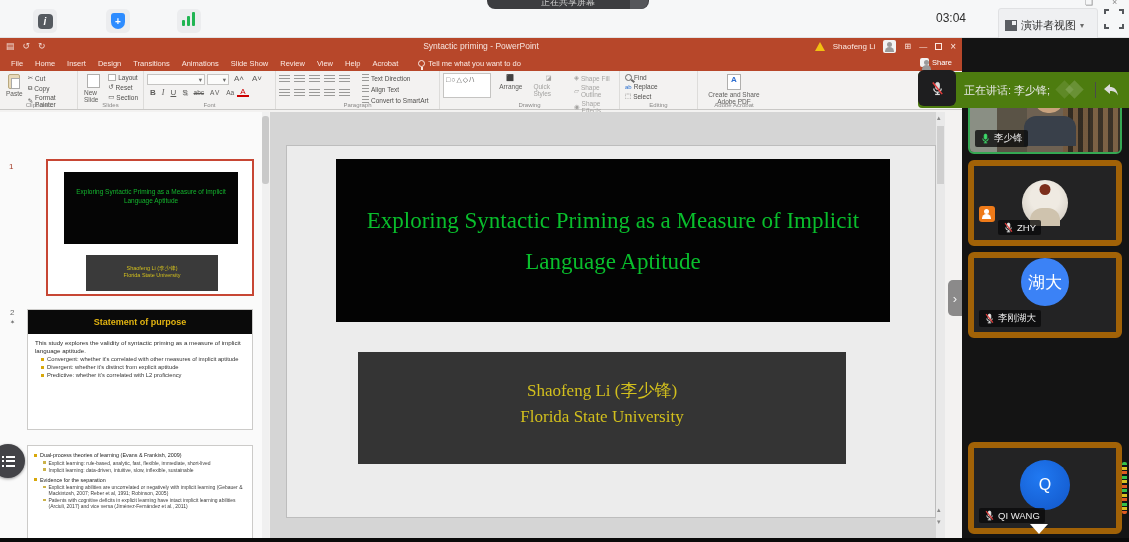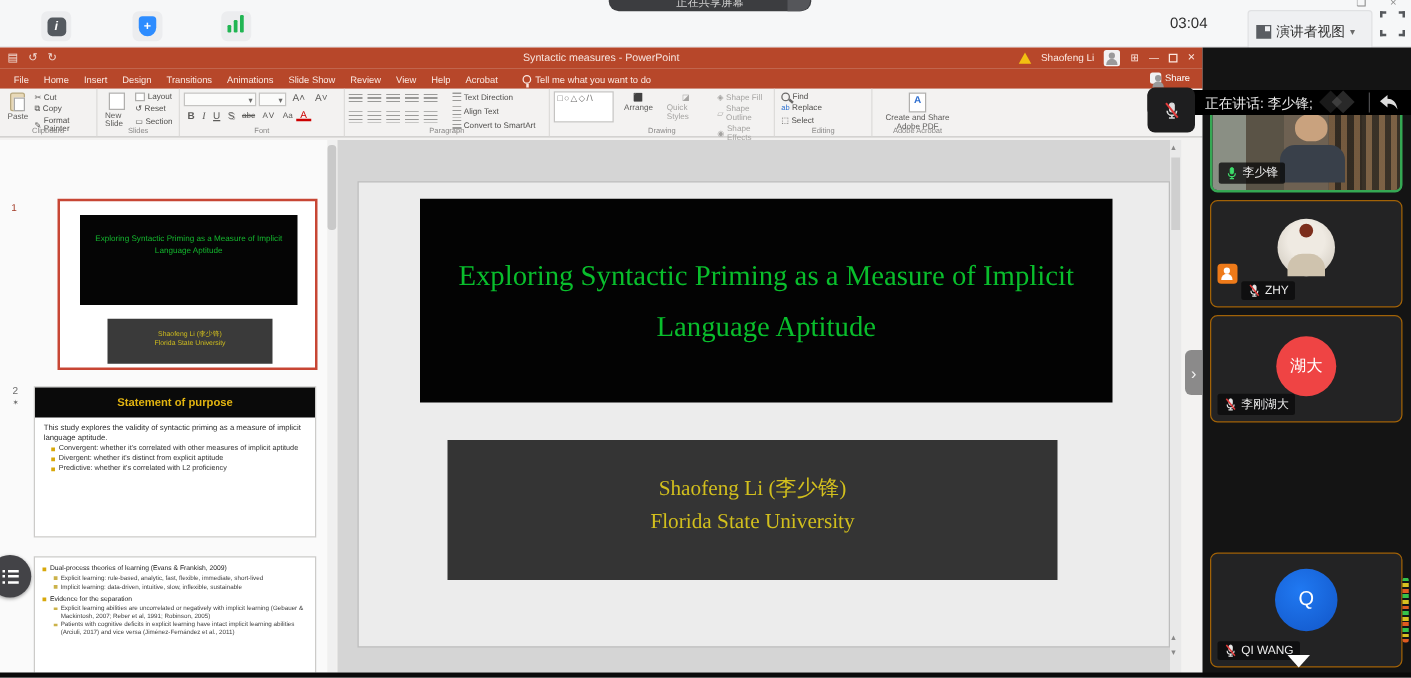--- a/index.html
+++ b/index.html
@@ -89,33 +89,33 @@
   .editor{left:270px;top:74px;width:666px;height:426px;background:#d5d5d5;}
   .slide{position:absolute;left:17px;top:34px;width:648px;height:371px;background:#ececec;box-shadow:0 0 0 1px #bdbdbd;}
   .cv-title{position:absolute;left:49px;top:13px;width:554px;height:163px;background:#030303;display:flex;align-items:center;justify-content:center;}
   .cv-title div{width:562px;color:#09be2c;font-family:"Liberation Serif",serif;font-size:23px;line-height:41px;text-align:center;}
   .cv-sub{position:absolute;left:71px;top:206px;width:488px;height:112px;background:#343434;text-align:center;padding-top:26px;}
   .cv-sub div{color:#d2bf1d;font-family:"Liberation Serif",serif;font-size:17px;line-height:26px;}
   .escroll{left:936px;top:74px;width:9px;height:426px;background:#e9e9e9;}
   .ethumb{left:937px;top:88px;width:7px;height:58px;background:#cfcfcf;}
   .sarrow{font-size:7px;color:#8a8a8a;}
   
-  .speak{left:918px;top:72px;height:20px;width:211px;background:#000000;border-radius:4px 0 0 4px;display:flex;align-items:center;z-index:9;}
+  .speak{left:918px;top:72px;height:36px;width:211px;background:#4d7c0f;border-radius:4px 0 0 4px;display:flex;align-items:center;z-index:9;}
   .micbox{position:absolute;left:0;top:-2px;width:38px;height:36px;background:#1e1e1f;border-radius:6px;display:flex;align-items:center;justify-content:center;}
   .speak .lbl{margin-left:46px;color:#e8e8e8;font-size:11px;}
   .ghost{position:relative;width:30px;height:18px;margin-left:8px;}
   .ghost i{position:absolute;width:13px;height:13px;background:rgba(255,255,255,.10);transform:rotate(45deg);top:2px;}
   .ghost i.g2{left:10px;background:rgba(255,255,255,.16);}
   .sdiv{width:1px;height:16px;background:#4a4a4c;margin:0 7px;}
   .chev{left:948px;top:280px;width:14px;height:36px;background:rgba(120,120,120,.85);border-radius:5px 0 0 5px;color:#f2f2f2;font-size:13px;display:flex;align-items:center;justify-content:center;z-index:8;}
   .fab{left:-9px;top:444px;width:34px;height:34px;border-radius:50%;background:#434347;z-index:8;display:flex;flex-direction:column;justify-content:center;align-items:center;gap:2.5px;box-shadow:0 1px 3px rgba(0,0,0,.4);}
   .fab span{width:13px;height:2px;background:linear-gradient(90deg,#fff 0 2px,transparent 2px 4.5px,#fff 4.5px 13px);}
   
   .sidebar{left:962px;top:38px;width:167px;height:504px;background:#141414;}
-  .tile{position:absolute;left:6px;width:154px;background:#232324;border:1px solid #a16207;border-radius:6px;overflow:hidden;}
+  .tile{position:absolute;left:6px;width:154px;background:#232324;border:6px solid #a16207;border-radius:6px;overflow:hidden;}
   .tile.active{border:2px solid #35a853;}
   .chipline{position:absolute;left:5px;bottom:5px;display:flex;align-items:center;gap:3px;}
   .chip{background:rgba(10,10,10,.78);border-radius:2px;color:#ededed;font-size:9.5px;display:flex;align-items:center;gap:3px;padding:2px 5px;margin-top:27px;}
   .badge{width:16px;height:16px;background:#ee7a19;border-radius:3px;position:relative;}
   .badge:before{content:"";position:absolute;left:5px;top:2.5px;width:5px;height:5px;border-radius:50%;background:#fff;}
   .badge:after{content:"";position:absolute;left:3px;top:8px;width:9px;height:5px;border-radius:5px 5px 0 0;background:#fff;}
   .avc{position:absolute;left:50%;transform:translateX(-50%);border-radius:50%;display:flex;align-items:center;justify-content:center;color:#fff;}
   .videoA{position:absolute;inset:0;background:linear-gradient(90deg,#8a8f84 0 18%,#5a5346 18% 38%,#6e6152 38% 62%,#4a4136 62% 80%,#5c5244 80% 100%);}
   .videoA .shelf{position:absolute;right:0;top:0;width:38%;height:100%;background:repeating-linear-gradient(90deg,rgba(150,110,70,.55) 0 5px,rgba(35,28,20,.6) 5px 10px);}
   .videoA .head{position:absolute;left:44%;top:18%;width:26px;height:22px;border-radius:50% 50% 45% 45%;background:#c9a27e;}
@@ -167,21 +167,21 @@
   <div class="abs pill-btn"></div>
 
   <div class="abs pptwin">
 
     <div class="abs ptitle">
       <span class="qat">
         <span>▤</span>
         <span>↺</span>
         <span>↻</span>
       </span>
-      <span class="t">Syntactic measures  -  PowerPoint</span>
+      <span class="t">Syntactic priming  -  PowerPoint</span>
       <span class="acct">
         <span class="warn"></span>
         <span>Shaofeng Li</span>
         <span class="avbox"></span>
         <span>⊞</span>
         <span>—</span>
         <span class="restore"></span>
         <span style="font-size:10px">×</span>
       </span>
     </div>
@@ -495,21 +495,21 @@
                 <line x1="5.5" y1="14.3" x2="10.5" y2="14.3" stroke-width="1.4"></line>
               </g>
               <line x1="3" y1="1.5" x2="13" y2="14" stroke="#e23b3b" stroke-width="1.7"></line>
             </svg>
           <span>ZHY</span>
         </span>
       </div>
     </div>
 
     <div class="tile" style="top:214px;height:86px">
-      <div class="avc" style="top:16px;width:48px;height:48px;background:#ef4444;font-size:13px">
+      <div class="avc" style="top:0;width:48px;height:48px;background:#3b82f6;font-size:17px">
           <span>湖大</span>
         </div>
       <div class="chipline">
         <span class="chip">
           <svg class="micg" width="11" height="11" viewBox="0 0 16 16">
               <g stroke="#e8e8e8" fill="#e8e8e8">
                 <rect x="6" y="1.5" width="4" height="7.5" rx="2"></rect>
                 <path d="M4 8a4 4 0 0 0 8 0" fill="none" stroke-width="1.4"></path>
                 <line x1="8" y1="12" x2="8" y2="14" stroke-width="1.4"></line>
                 <line x1="5.5" y1="14.3" x2="10.5" y2="14.3" stroke-width="1.4"></line>

